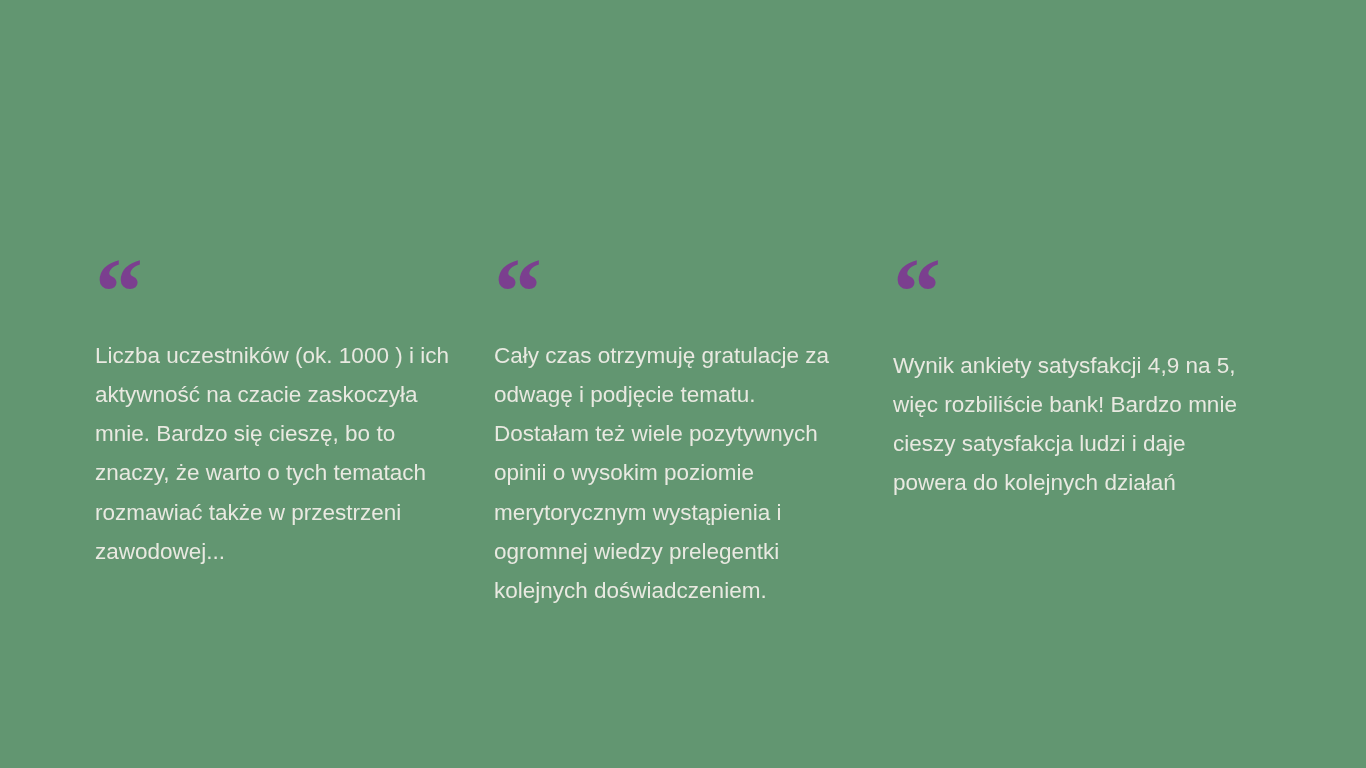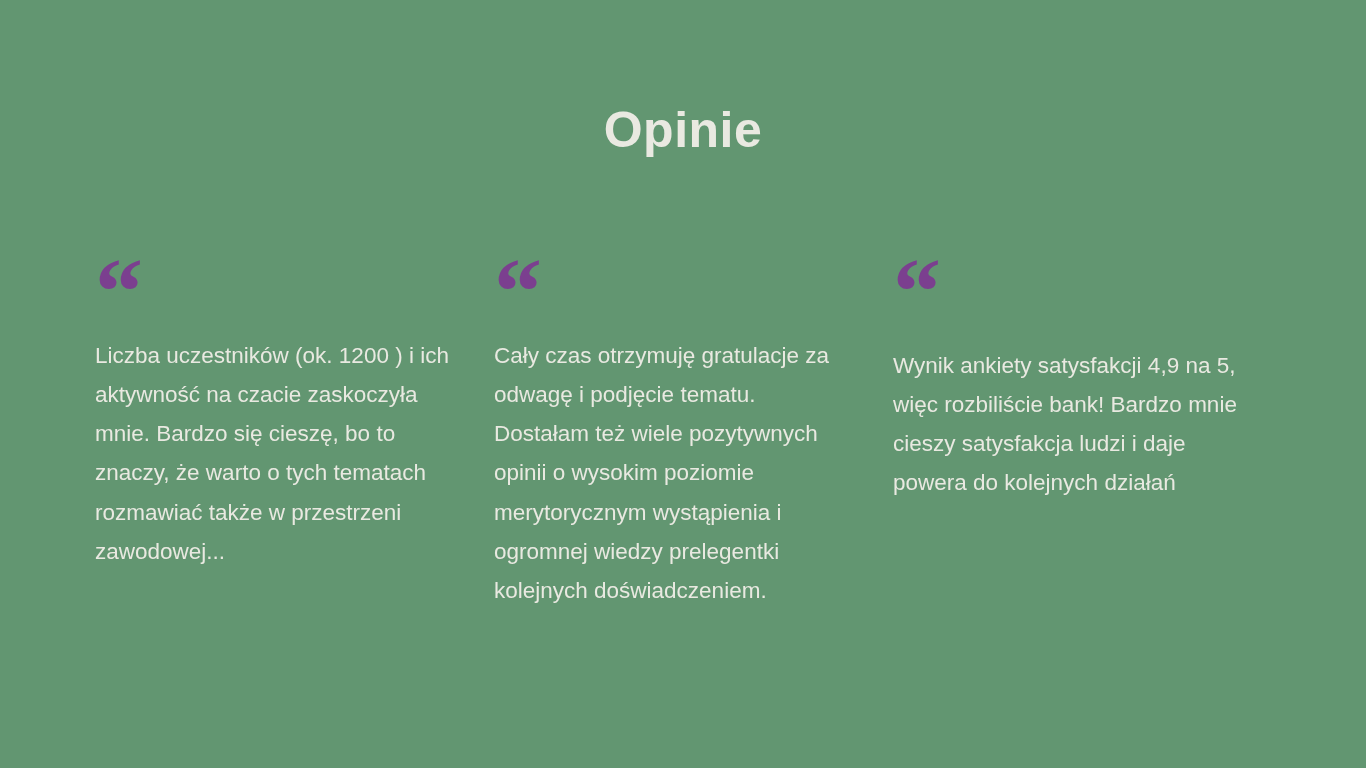--- a/index.html
+++ b/index.html
@@ -65,27 +65,26 @@
   }
   .col-1 .quote-text { width: 360px; }
   .col-2 .quote-text { width: 362px; }
   .col-3 .quote-text { width: 360px; margin-top: 24px; }
 </style>
 </head>
 <body>
 
 <div class="slide">
 
-  <div class="slide-title">Opinie</div>
 
   <div class="columns">
 
     <div class="quote-card col-1">
       <div class="quote-mark">“</div>
-      <div class="quote-text">Liczba uczestników (ok. 1200 ) i ich aktywność na czacie zaskoczyła mnie. Bardzo się cieszę, bo to znaczy, że warto o tych tematach rozmawiać także w przestrzeni zawodowej...</div>
+      <div class="quote-text">Liczba uczestników (ok. 1000 ) i ich aktywność na czacie zaskoczyła mnie. Bardzo się cieszę, bo to znaczy, że warto o tych tematach rozmawiać także w przestrzeni zawodowej...</div>
     </div>
 
     <div class="quote-card col-2">
       <div class="quote-mark">“</div>
       <div class="quote-text">Cały czas otrzymuję gratulacje za odwagę i podjęcie tematu. Dostałam też wiele pozytywnych opinii o wysokim poziomie merytorycznym wystąpienia i ogromnej wiedzy prelegentki kolejnych doświadczeniem.</div>
     </div>
 
     <div class="quote-card col-3">
       <div class="quote-mark">“</div>
       <div class="quote-text">Wynik ankiety satysfakcji 4,9 na 5, więc rozbiliście bank! Bardzo mnie cieszy satysfakcja ludzi i daje powera do kolejnych działań</div>

